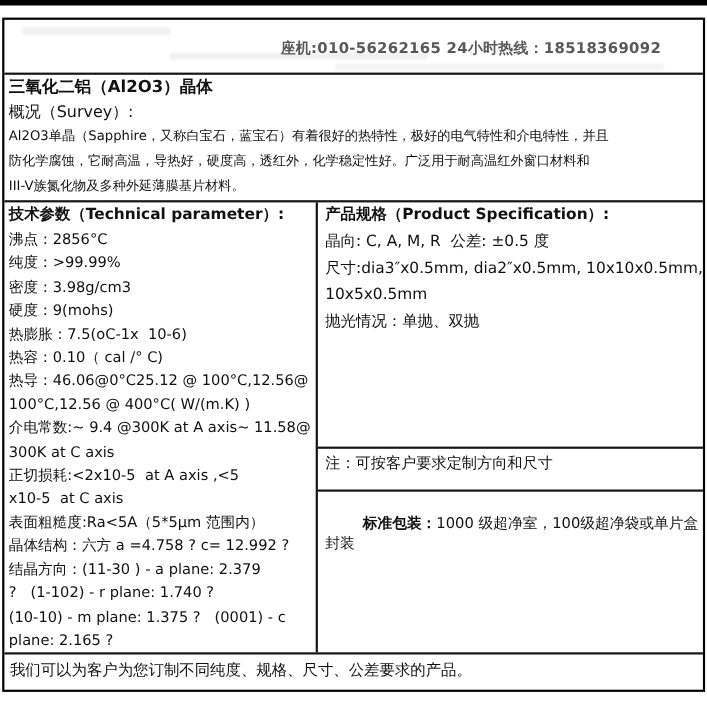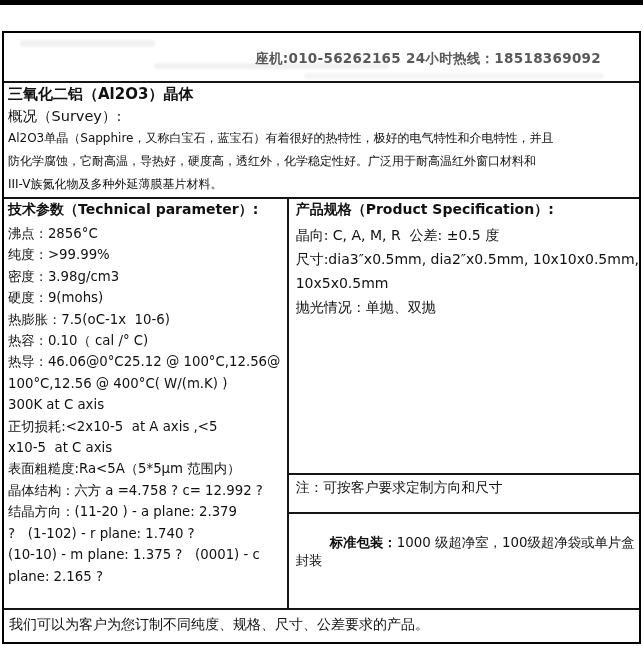--- a/index.html
+++ b/index.html
@@ -3,21 +3,21 @@
 <meta charset="utf-8">
 <style>
   html,body{margin:0;padding:0;}
   body{
     width:643px;height:646px;background:#ffffff;position:relative;
     font-family:"DejaVu Sans","Liberation Sans",sans-serif;
     color:#111111;overflow:hidden;
   }
   .topbar{position:absolute;left:0;top:0;width:643px;height:5px;background:#000000;}
   .frame{
-    position:absolute;left:2px;top:31px;width:639px;height:613px;
+    position:absolute;left:2px;top:16px;width:639px;height:613px;
     border:2px solid #000000;box-sizing:border-box;background:#ffffff;
   }
   
   .contact-row{
     height:50px;border-bottom:2px solid #151515;box-sizing:border-box;
     position:relative;text-align:right;padding:17px 38px 0 0;
     color:#595959;font-size:13.5px;font-weight:600;letter-spacing:0.3px;
   }
   .smudge{position:absolute;background:rgba(0,0,0,0.055);filter:blur(1.2px);border-radius:2px;}
   .s1{left:16px;top:7px;width:135px;height:7px;}
@@ -31,21 +31,21 @@
   .survey-line{font-size:12px;line-height:23px;white-space:pre;}
   
   .spec-table{height:411px;border-top:2px solid #151515;display:flex;box-sizing:border-box;}
   .col-left{
     width:286px;border-right:2px solid #151515;box-sizing:border-box;
     padding:2px 0 12px 4px;overflow:hidden;
   }
   .cell-heading{font-weight:bold;font-size:14px;height:22px;box-sizing:border-box;white-space:pre;}
   .tech-line{font-size:13.3px;line-height:21.4px;white-space:pre;}
   .col-right{flex:1;display:flex;flex-direction:column;box-sizing:border-box;}
-  .spec-top{height:274px;box-sizing:border-box;padding:2px 0 4px 7px;overflow:hidden;}
+  .spec-top{height:222px;box-sizing:border-box;padding:2px 0 4px 7px;overflow:hidden;}
   .spec-line{font-size:14px;line-height:24px;white-space:pre;}
   .note-row{
     height:41px;border-top:2px solid #151515;border-bottom:2px solid #151515;
     box-sizing:border-box;padding:4px 0 0 7px;font-size:13.8px;white-space:pre;
   }
   .pack-row{flex:1;padding:5px 2px 0 7px;font-size:13.4px;box-sizing:border-box;white-space:pre-wrap;}
   .pack-label{font-weight:bold;}
   
   .footer-row{
     height:34px;border-top:2px solid #151515;box-sizing:border-box;
@@ -80,26 +80,27 @@
     <div class="col-left">
       <div class="cell-heading">技术参数（Technical parameter）:</div>
       <div class="tech-line">沸点：2856°C</div>
       <div class="tech-line">纯度：&gt;99.99%</div>
       <div class="tech-line">密度：3.98g/cm3</div>
       <div class="tech-line">硬度：9(mohs)</div>
       <div class="tech-line">热膨胀：7.5(oC-1x  10-6)</div>
       <div class="tech-line">热容：0.10（ cal /° C)</div>
       <div class="tech-line">热导：46.06@0°C25.12 @ 100°C,12.56@</div>
       <div class="tech-line">100°C,12.56 @ 400°C( W/(m.K) )</div>
+      <div class="tech-line">介电常数:~ 9.4 @300K at A axis~ 11.58@</div>
       <div class="tech-line">300K at C axis</div>
       <div class="tech-line">正切损耗:&lt;2x10-5  at A axis ,&lt;5</div>
       <div class="tech-line">x10-5  at C axis</div>
       <div class="tech-line">表面粗糙度:Ra&lt;5A（5*5μm 范围内）</div>
       <div class="tech-line">晶体结构：六方 a =4.758 ? c= 12.992 ?</div>
-      <div class="tech-line">结晶方向：(11-20 ) - a plane: 2.379</div>
+      <div class="tech-line">结晶方向：(11-30 ) - a plane: 2.379</div>
       <div class="tech-line">?   (1-102) - r plane: 1.740 ?</div>
       <div class="tech-line">(10-10) - m plane: 1.375 ?   (0001) - c</div>
       <div class="tech-line">plane: 2.165 ?</div>
     </div>
 
     <div class="col-right">
       <div class="spec-top">
         <div class="cell-heading">产品规格（Product Specification）:</div>
         <div class="spec-line">晶向: C, A, M, R  公差: ±0.5 度</div>
         <div class="spec-line">尺寸:dia3″x0.5mm, dia2″x0.5mm, 10x10x0.5mm,</div>

